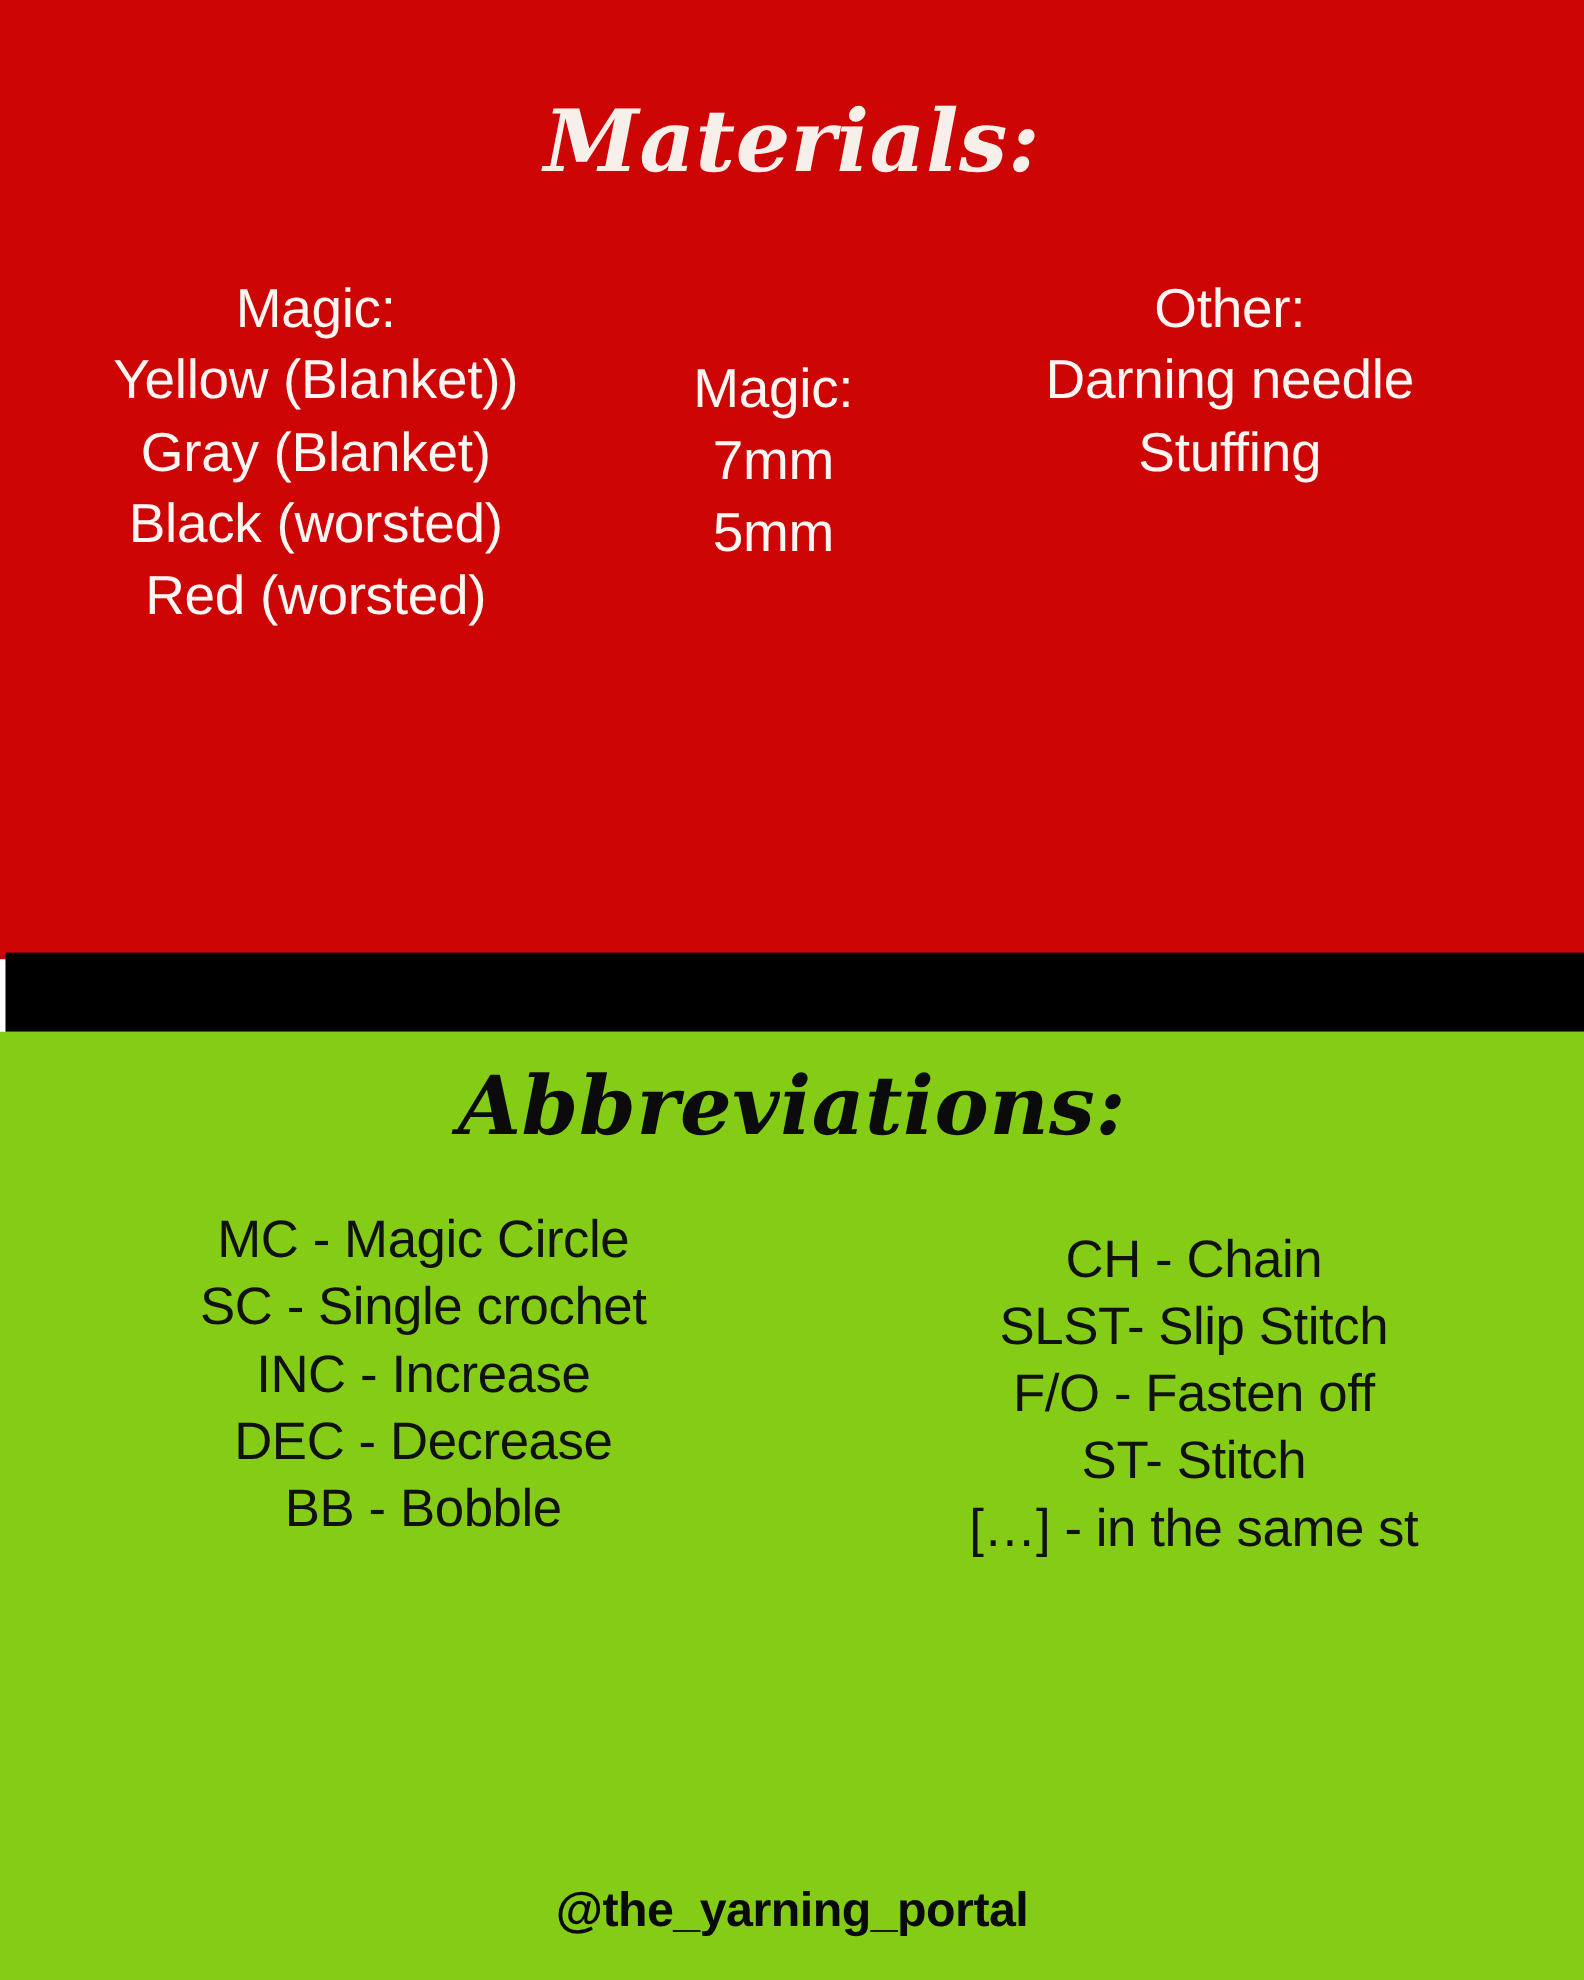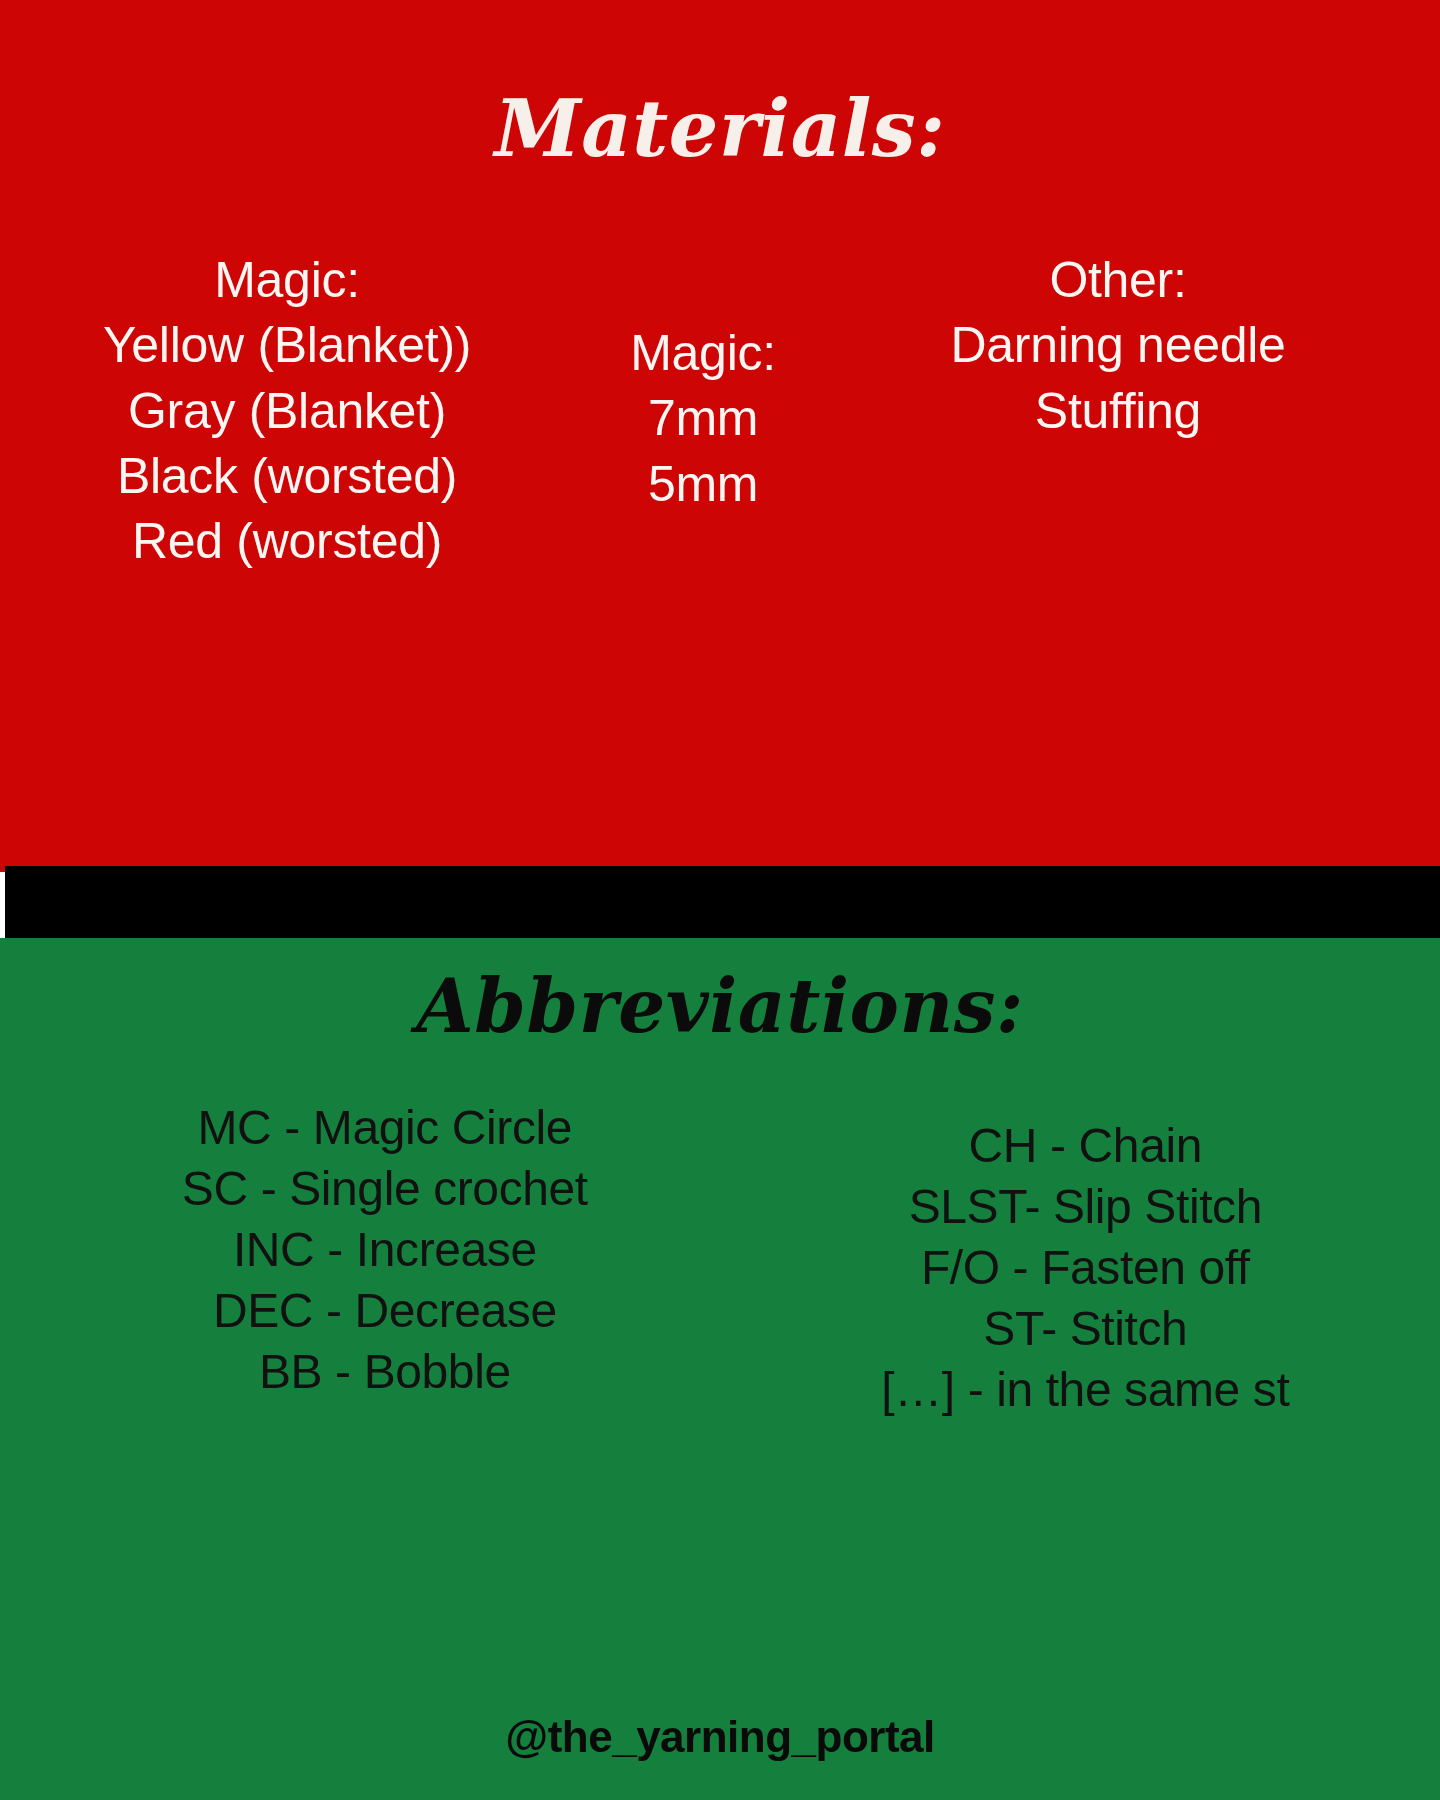--- a/index.html
+++ b/index.html
@@ -79,21 +79,21 @@
     height:72px;
     background:#000000;
   }
 
   
   .abbrev-section {
     position:absolute;
     left:0; top:938px;
     width:1440px;
     height:862px;
-    background:#15803d;
+    background:#84cc16;
   }
 
   .abbrev-title {
     position:absolute;
     left:0; top:30px;
     width:1440px;
     text-align:center;
     font-size:74px;
     line-height:1.05;
     color:#0b0b0b;

